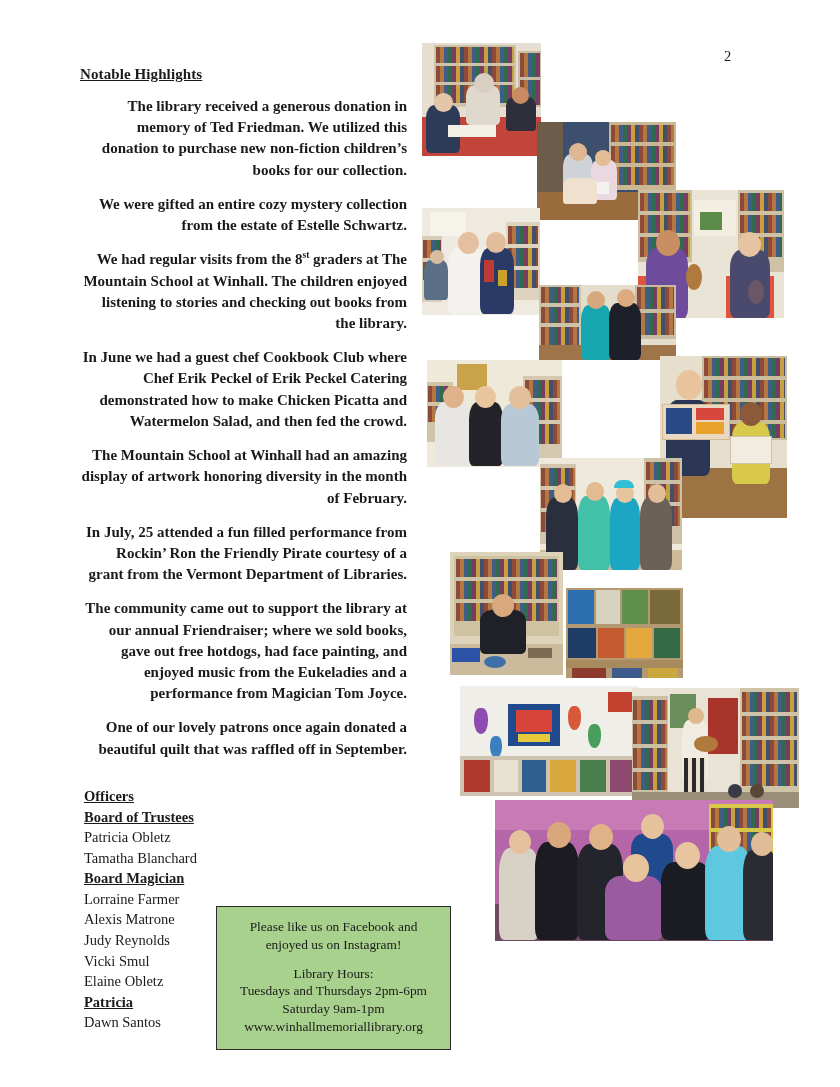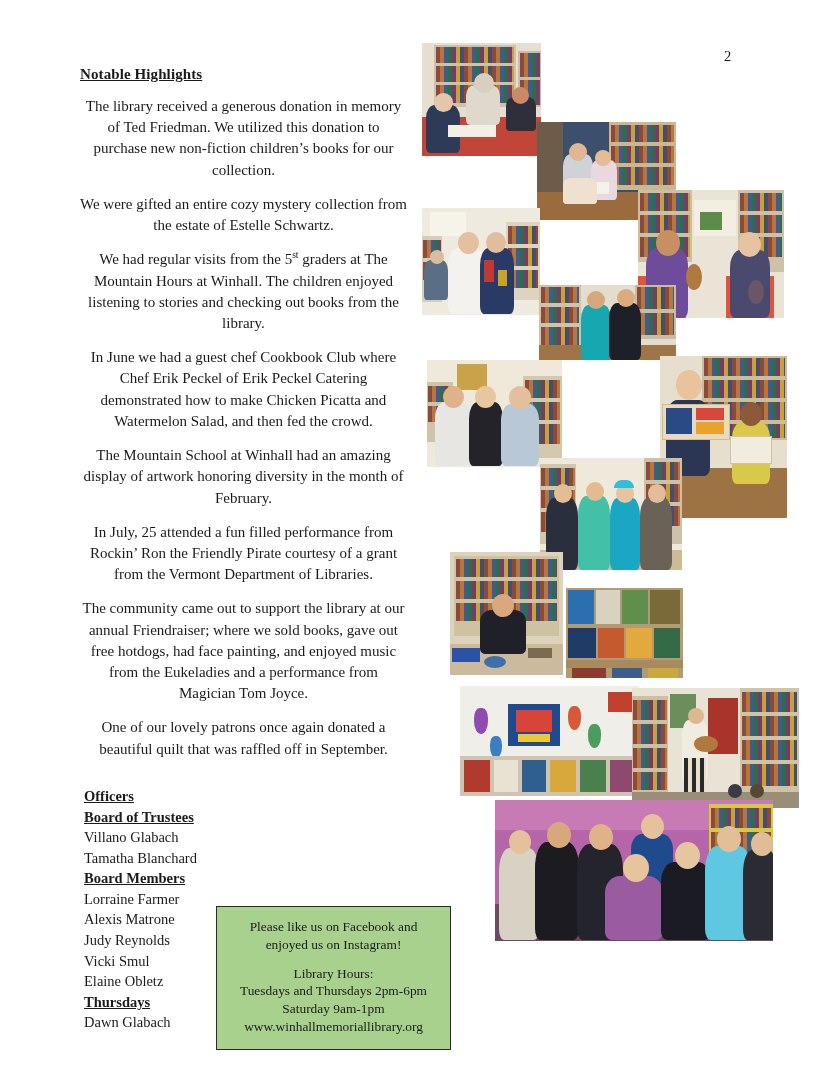--- a/index.html
+++ b/index.html
@@ -36,21 +36,22 @@
     font-size: 15px;
     font-weight: bold;
     text-decoration: underline;
     margin: 0 0 13px 0;
     letter-spacing: .1px;
   }
   .body-para {
     font-size: 15px;
     line-height: 1.415;
     margin: 0 0 13px 0;
-    text-align: center;
+    text-align: right;
+    font-weight: bold;
   }
   .body-para sup {
     font-size: 9.5px;
     vertical-align: super;
     line-height: 0;
   }
 
   
   .trustees {
     position: absolute;
@@ -424,42 +425,42 @@
 </div>
 
 <div class="page-number">2</div>
 
 <div class="text-column">
   <div class="section-heading">Notable Highlights</div>
 
   <p class="body-para">The library received a generous donation in memory of Ted Friedman. We utilized this donation to purchase new non-fiction children’s books for our collection.</p>
   <p class="body-para">We were gifted an entire cozy mystery collection from the estate of Estelle Schwartz.</p>
 
-  <p class="body-para"><span>We had regular visits from the 5</span><sup>st</sup><span> graders at The Mountain Hours at Winhall. The children enjoyed listening to stories and checking out books from the library.</span></p>
+  <p class="body-para"><span>We had regular visits from the 8</span><sup>st</sup><span> graders at The Mountain School at Winhall. The children enjoyed listening to stories and checking out books from the library.</span></p>
 
   <p class="body-para">In June we had a guest chef Cookbook Club where Chef Erik Peckel of Erik Peckel Catering demonstrated how to make Chicken Picatta and Watermelon Salad, and then fed the crowd.</p>
   <p class="body-para">The Mountain School at Winhall had an amazing display of artwork honoring diversity in the month of February.</p>
   <p class="body-para">In July, 25 attended a fun filled performance from Rockin’ Ron the Friendly Pirate courtesy of a grant from the Vermont Department of Libraries.</p>
   <p class="body-para">The community came out to support the library at our annual Friendraiser; where we sold books, gave out free hotdogs, had face painting, and enjoyed music from the Eukeladies and a performance from Magician Tom Joyce.</p>
   <p class="body-para">One of our lovely patrons once again donated a beautiful quilt that was raffled off in September.</p>
 </div>
 
 <div class="trustees">
   <div class="t-head">Officers</div>
   <div class="t-head">Board of Trustees</div>
-  <div class="t-name">Villano Glabach</div>
+  <div class="t-name">Patricia Obletz</div>
   <div class="t-name">Tamatha Blanchard</div>
-  <div class="t-head">Board Members</div>
+  <div class="t-head">Board Magician</div>
   <div class="t-name">Lorraine Farmer</div>
   <div class="t-name">Alexis Matrone</div>
   <div class="t-name">Judy Reynolds</div>
   <div class="t-name">Vicki Smul</div>
   <div class="t-name">Elaine Obletz</div>
-  <div class="t-head">Thursdays</div>
-  <div class="t-name">Dawn Glabach</div>
+  <div class="t-head">Patricia</div>
+  <div class="t-name">Dawn Santos</div>
 </div>
 
 <div class="info-box">
   <div class="line">Please like us on Facebook and</div>
   <div class="line">enjoyed us on Instagram!</div>
   <div class="gap"></div>
   <div class="line">Library Hours:</div>
   <div class="line">Tuesdays and Thursdays 2pm-6pm</div>
   <div class="line">Saturday 9am-1pm</div>
   <div class="line">www.winhallmemoriallibrary.org</div>

